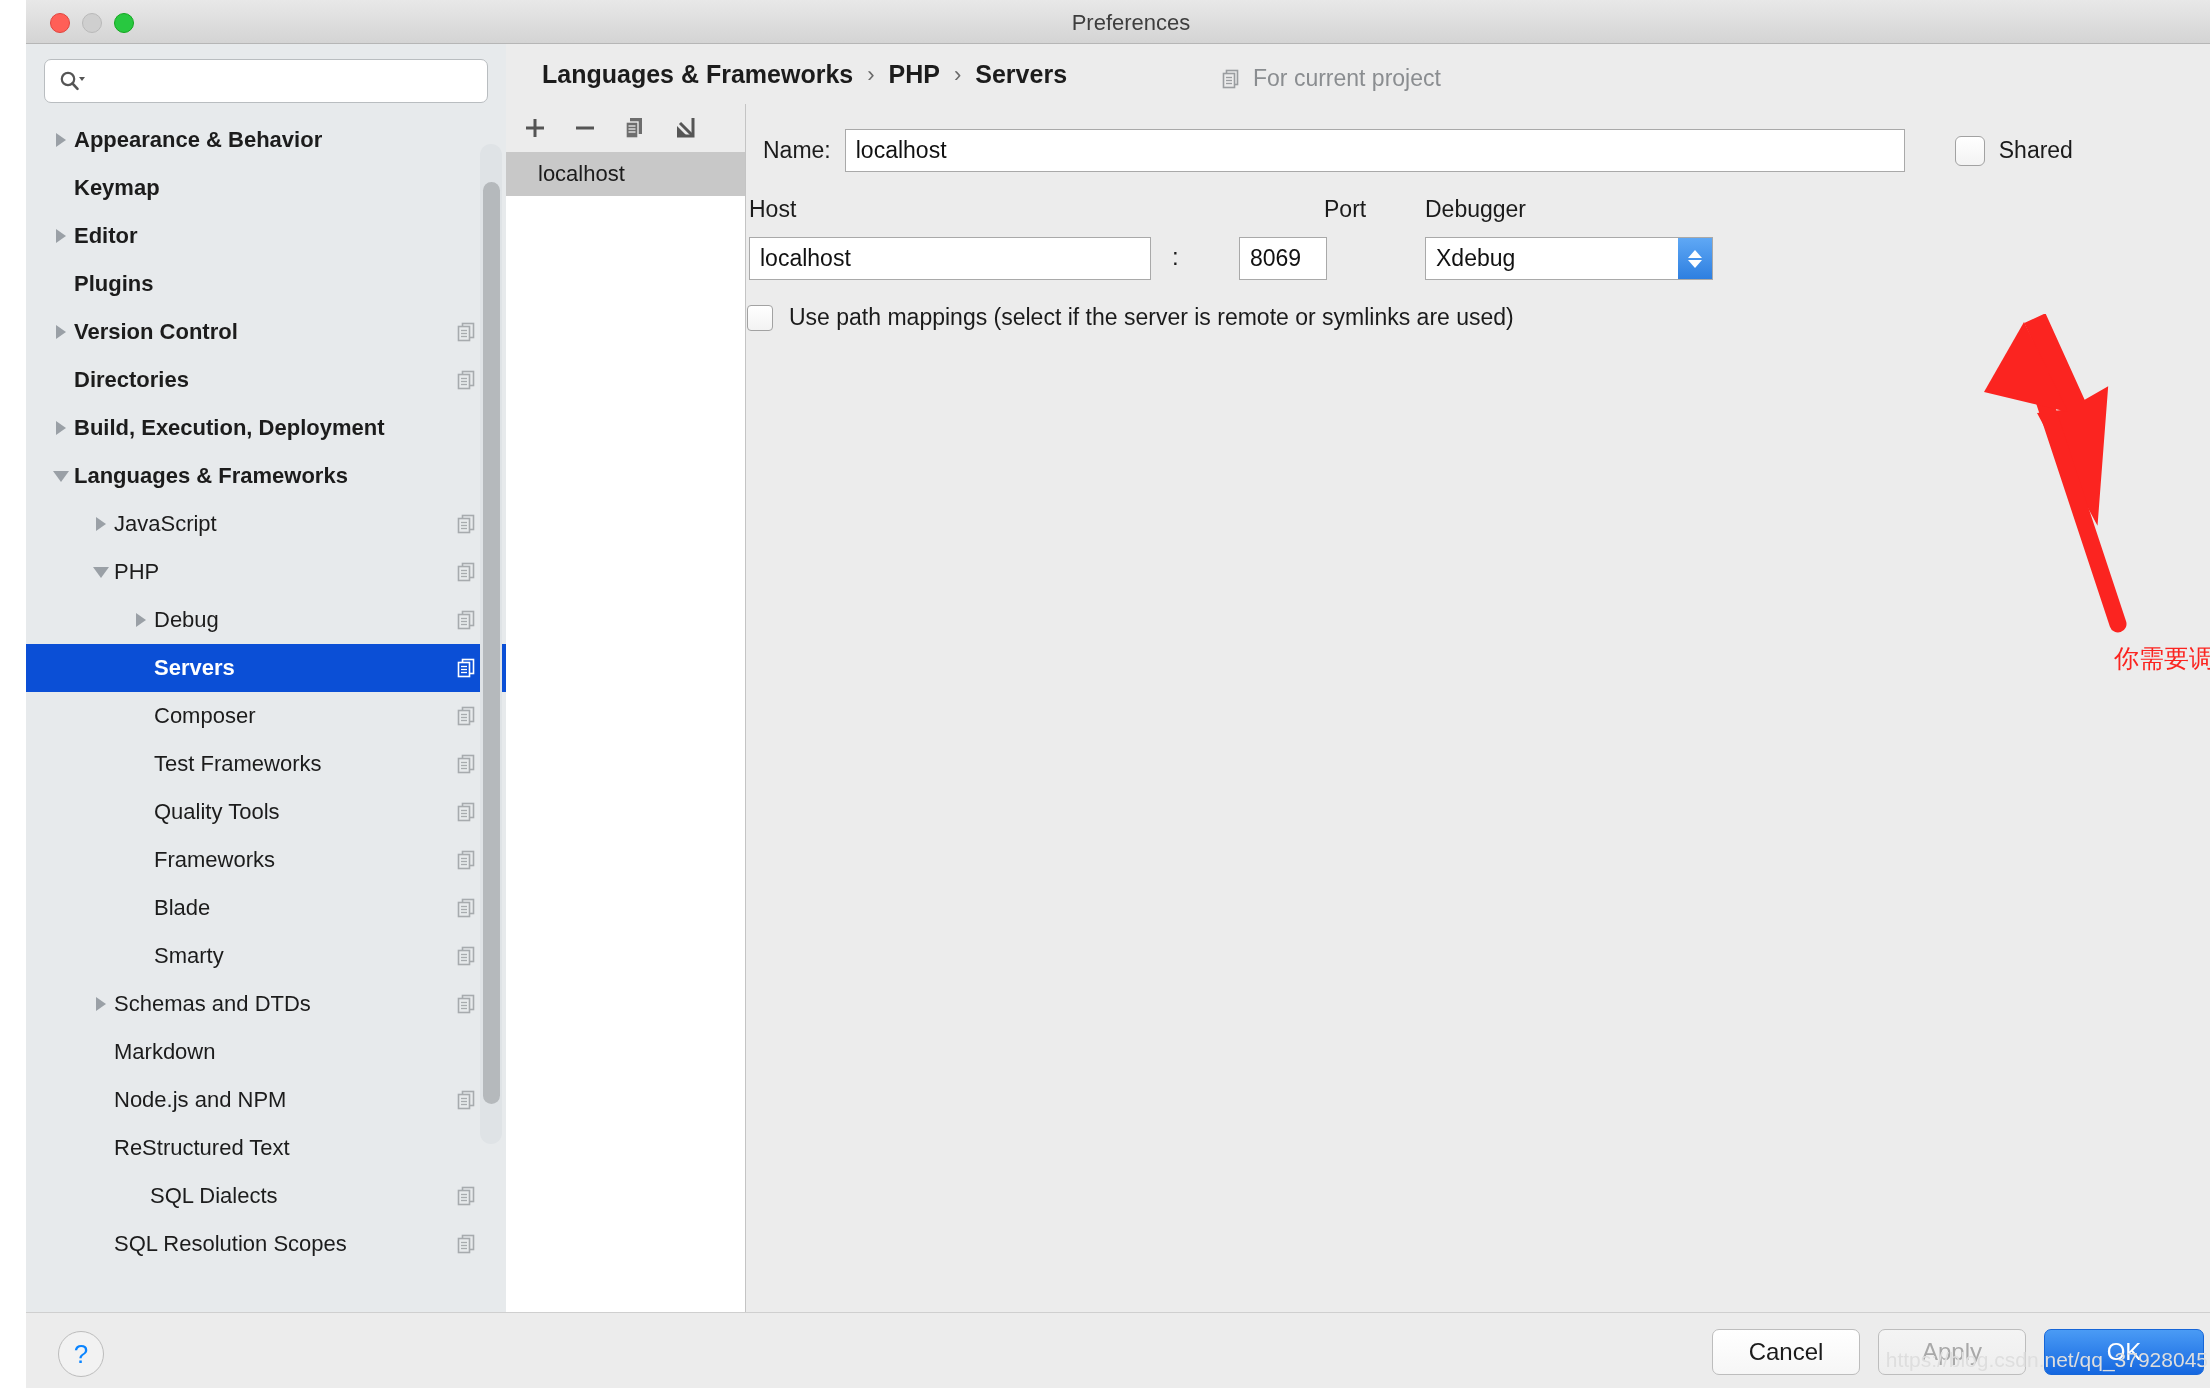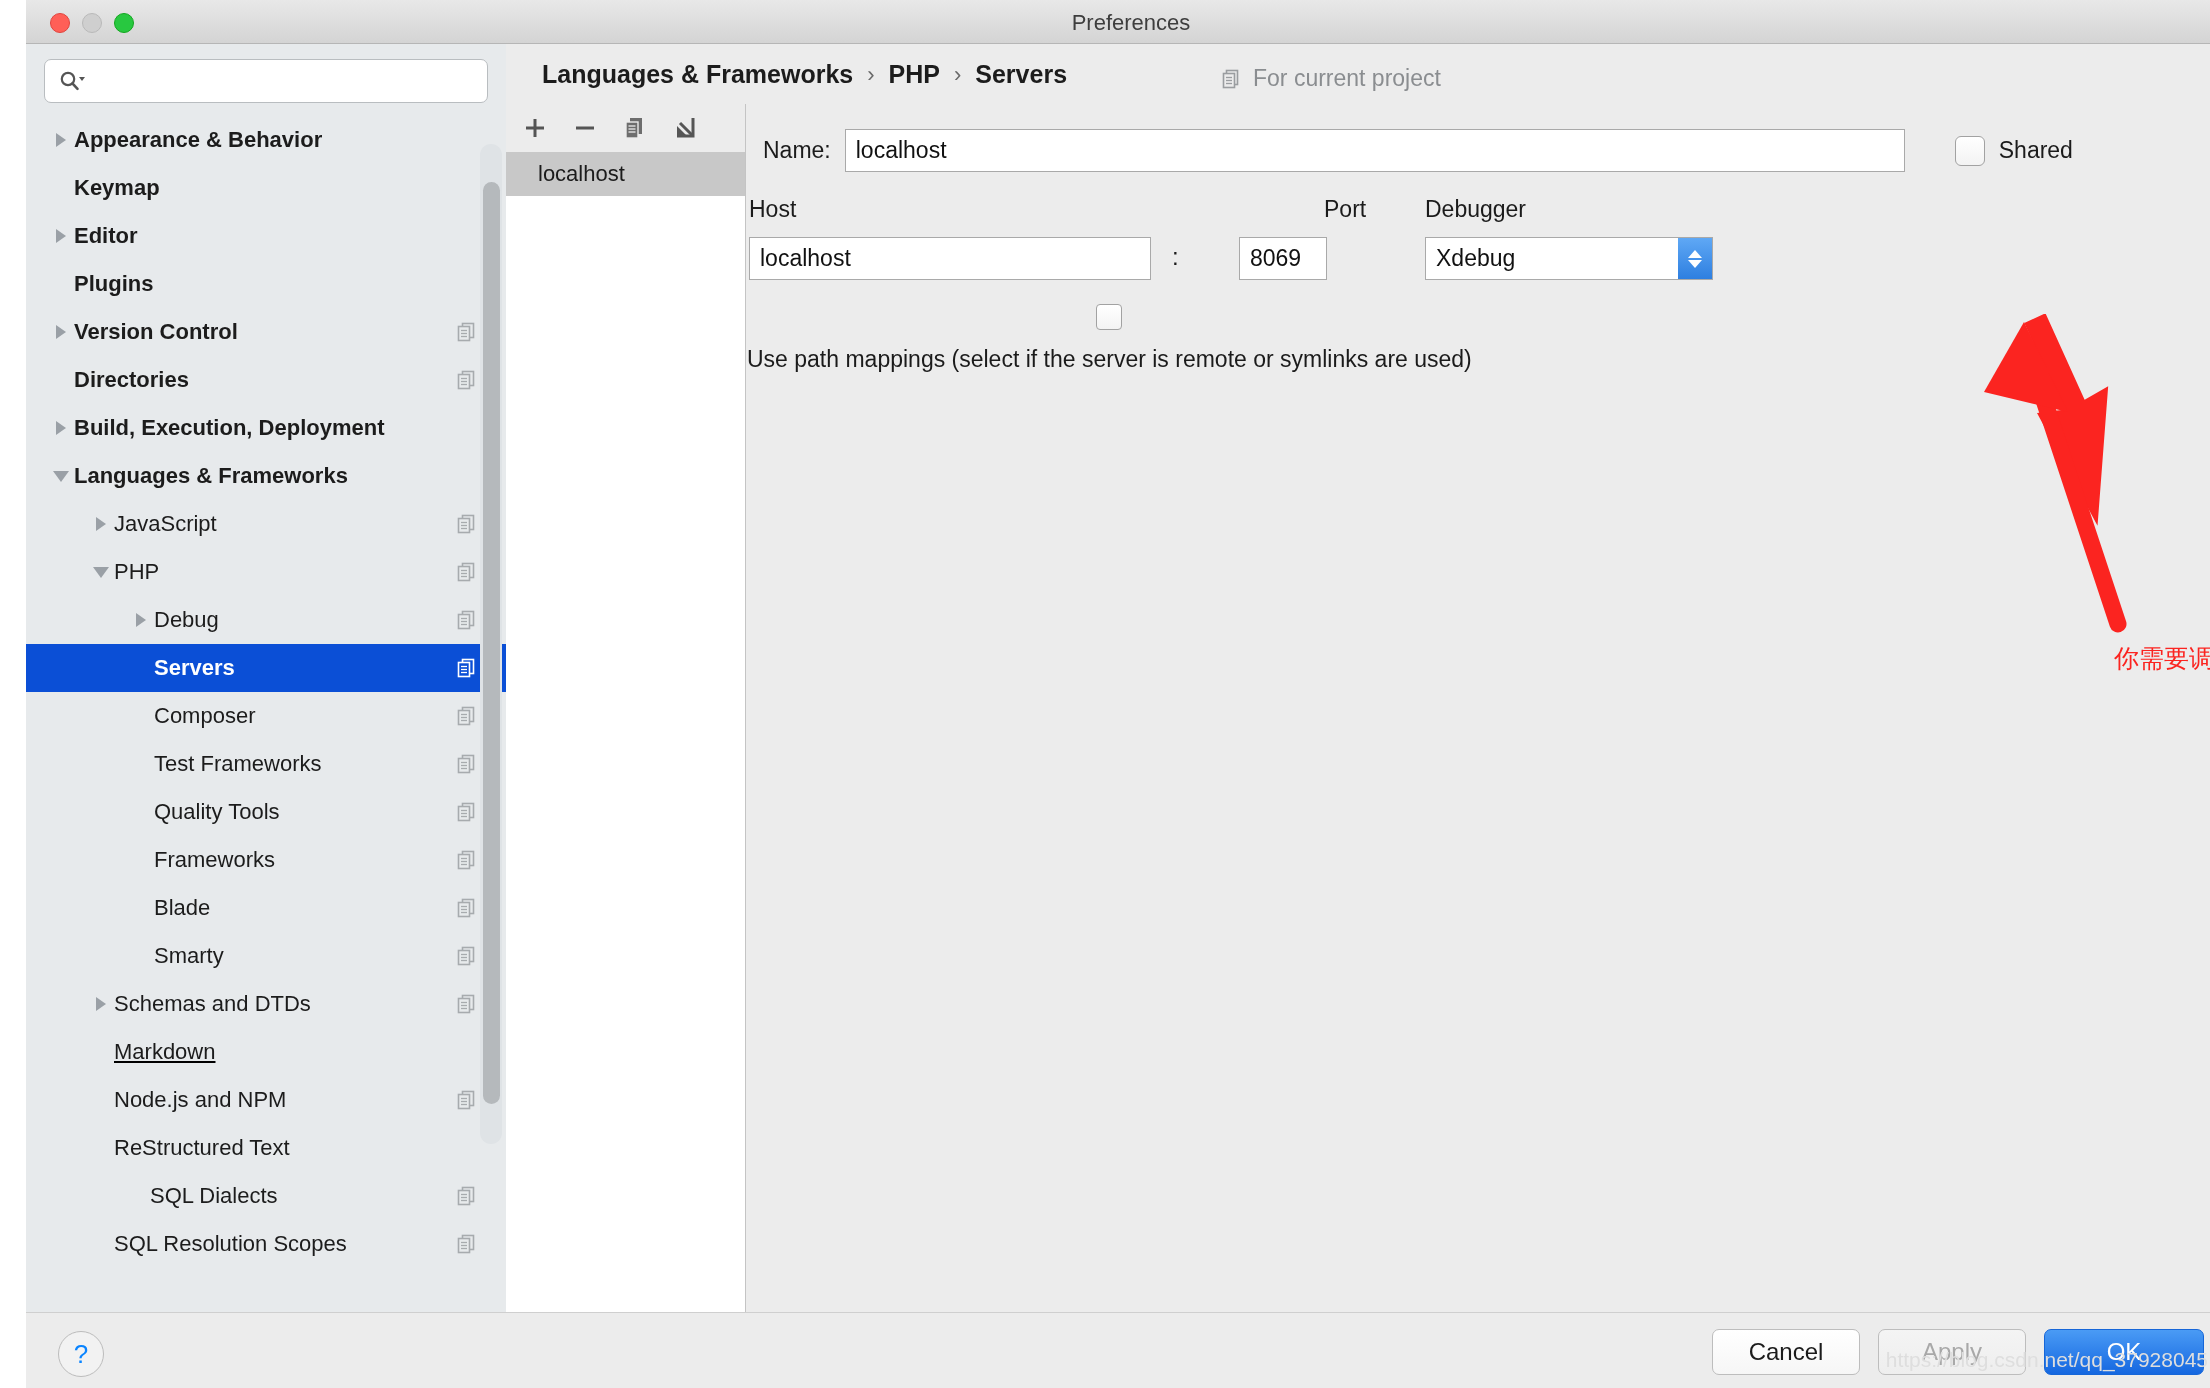--- a/index.html
+++ b/index.html
@@ -322,21 +322,20 @@
     border-right: 7px solid transparent;
   }
   .st-up { border-bottom: 8px solid #ffffff; }
   .st-dn { border-top: 8px solid #ffffff; }
   .row-pm {
     position: absolute;
     left: 0; top: 200px;
     display: flex;
     align-items: center;
     gap: 16px;
-    flex-direction: column;
   }
   .pm-text {
     font-size: 23px;
     color: #1b1b1b;
     white-space: nowrap;
   }
 
   
   .annot-arrow {
     position: absolute;
@@ -616,21 +615,21 @@
           </span>
           <span class="tlabel">Schemas and DTDs</span>
           <svg class="copy-ic" viewBox="0 0 22 22">
             <rect x="6.5" y="2.5" width="11" height="14" fill="#e7eaec" stroke="#a7abae" stroke-width="1.6"></rect>
             <rect x="2.5" y="5.5" width="11" height="14" fill="#e7eaec" stroke="#a7abae" stroke-width="1.6"></rect>
             <line x1="5" y1="9.5" x2="11" y2="9.5" stroke="#a7abae" stroke-width="1.3"></line>
             <line x1="5" y1="12.5" x2="11" y2="12.5" stroke="#a7abae" stroke-width="1.3"></line>
             <line x1="5" y1="15.5" x2="11" y2="15.5" stroke="#a7abae" stroke-width="1.3"></line>
           </svg>
         </div>
-        <div class="trow" style="padding-left: 62px; text-decoration: underline;">
+        <div class="trow" style="padding-left: 62px;">
           <span class="arrow-cell"></span>
           <span class="tlabel">Markdown</span>
         </div>
         <div class="trow" style="padding-left: 62px;">
           <span class="arrow-cell"></span>
           <span class="tlabel">Node.js and NPM</span>
           <svg class="copy-ic" viewBox="0 0 22 22">
             <rect x="6.5" y="2.5" width="11" height="14" fill="#e7eaec" stroke="#a7abae" stroke-width="1.6"></rect>
             <rect x="2.5" y="5.5" width="11" height="14" fill="#e7eaec" stroke="#a7abae" stroke-width="1.6"></rect>
             <line x1="5" y1="9.5" x2="11" y2="9.5" stroke="#a7abae" stroke-width="1.3"></line>

